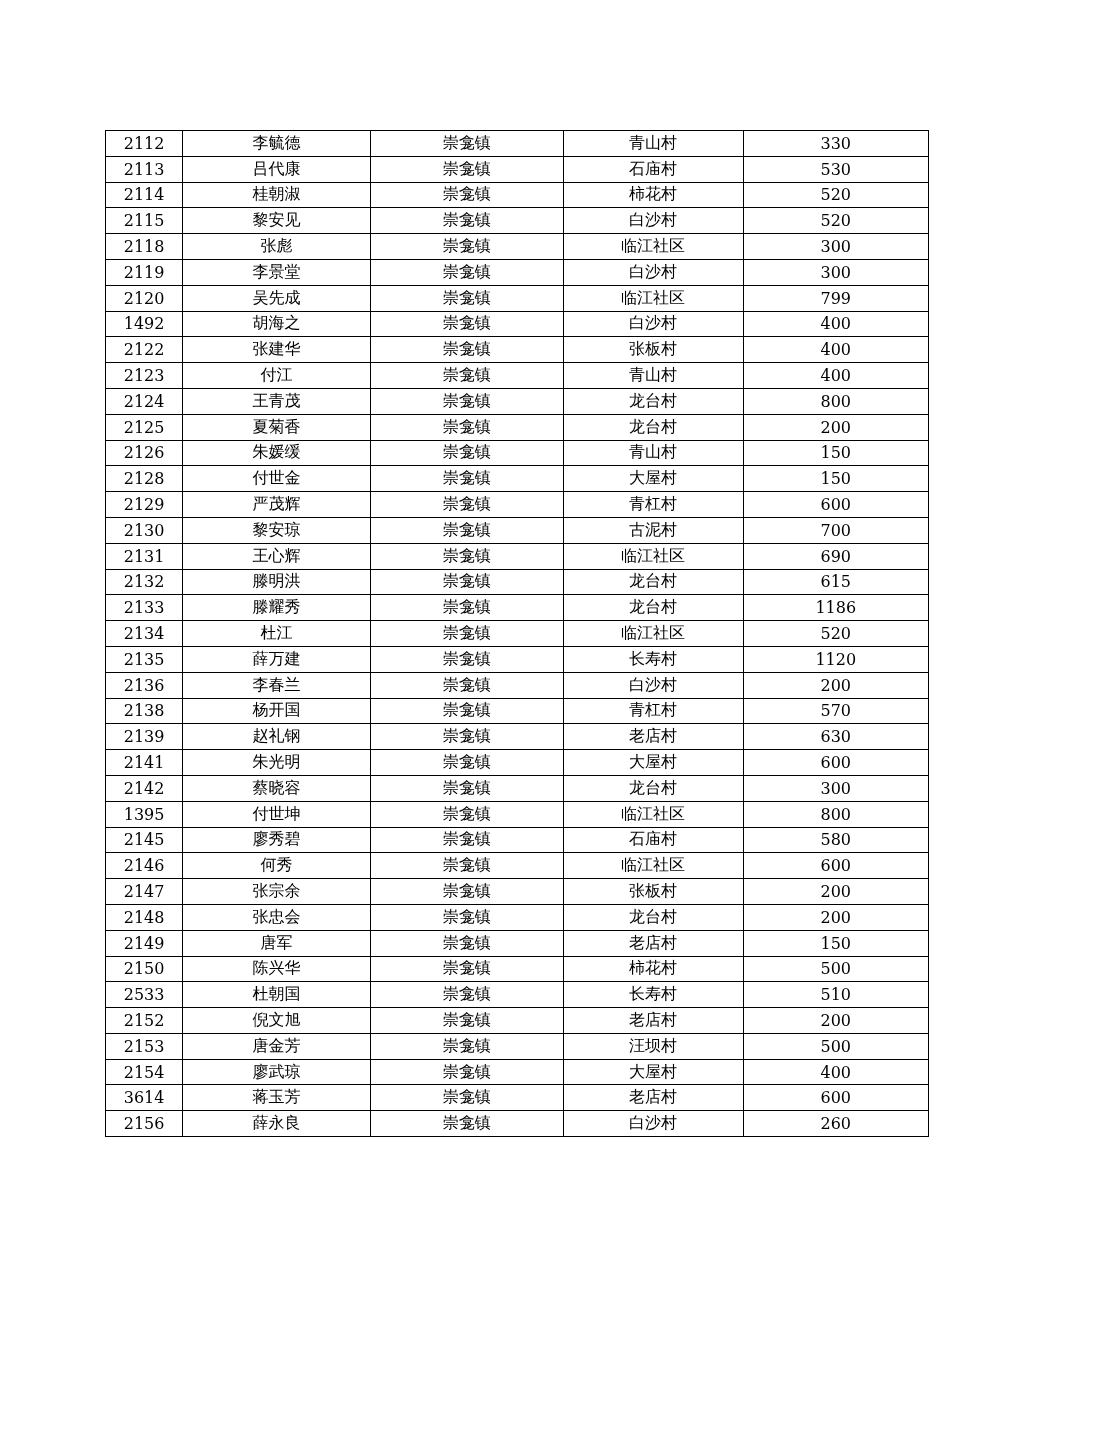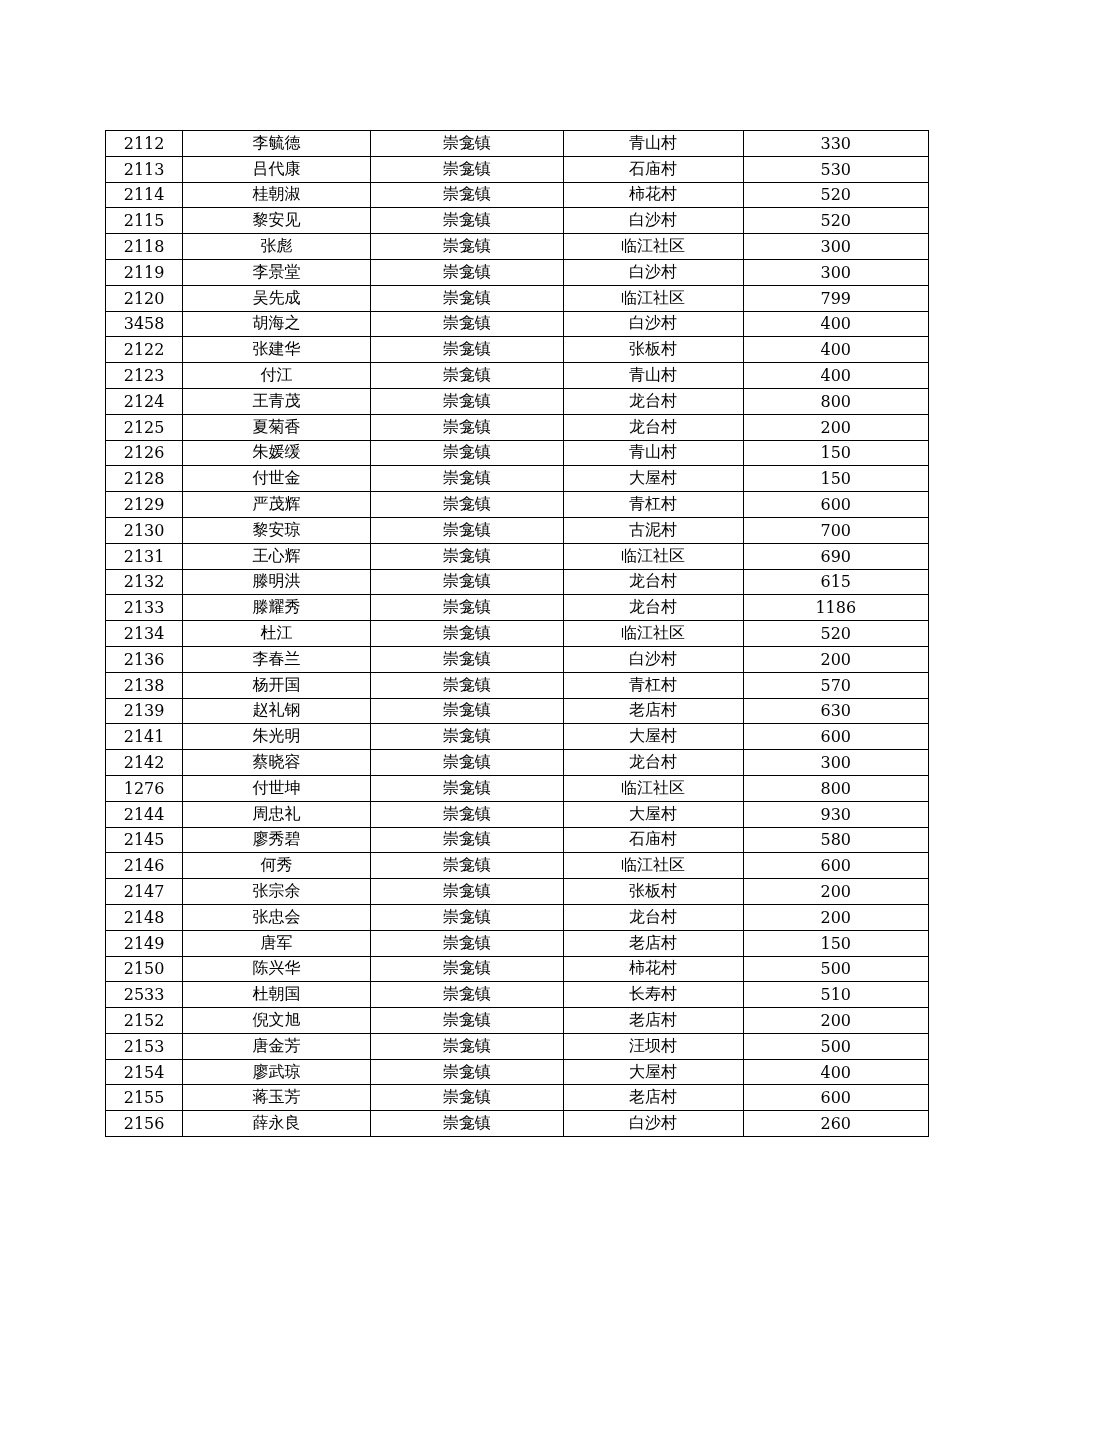--- a/index.html
+++ b/index.html
@@ -94,21 +94,21 @@
           <td>300</td>
         </tr>
         <tr>
           <td>2120</td>
           <td>吴先成</td>
           <td>崇龛镇</td>
           <td>临江社区</td>
           <td>799</td>
         </tr>
         <tr>
-          <td>3458</td>
+          <td>1492</td>
           <td>胡海之</td>
           <td>崇龛镇</td>
           <td>白沙村</td>
           <td>400</td>
         </tr>
         <tr>
           <td>2122</td>
           <td>张建华</td>
           <td>崇龛镇</td>
           <td>张板村</td>
@@ -185,20 +185,27 @@
           <td>1186</td>
         </tr>
         <tr>
           <td>2134</td>
           <td>杜江</td>
           <td>崇龛镇</td>
           <td>临江社区</td>
           <td>520</td>
         </tr>
         <tr>
+          <td>2135</td>
+          <td>薛万建</td>
+          <td>崇龛镇</td>
+          <td>长寿村</td>
+          <td>1120</td>
+        </tr>
+        <tr>
           <td>2136</td>
           <td>李春兰</td>
           <td>崇龛镇</td>
           <td>白沙村</td>
           <td>200</td>
         </tr>
         <tr>
           <td>2138</td>
           <td>杨开国</td>
           <td>崇龛镇</td>
@@ -220,32 +227,25 @@
           <td>600</td>
         </tr>
         <tr>
           <td>2142</td>
           <td>蔡晓容</td>
           <td>崇龛镇</td>
           <td>龙台村</td>
           <td>300</td>
         </tr>
         <tr>
-          <td>1276</td>
+          <td>1395</td>
           <td>付世坤</td>
           <td>崇龛镇</td>
           <td>临江社区</td>
           <td>800</td>
-        </tr>
-        <tr>
-          <td>2144</td>
-          <td>周忠礼</td>
-          <td>崇龛镇</td>
-          <td>大屋村</td>
-          <td>930</td>
         </tr>
         <tr>
           <td>2145</td>
           <td>廖秀碧</td>
           <td>崇龛镇</td>
           <td>石庙村</td>
           <td>580</td>
         </tr>
         <tr>
           <td>2146</td>
@@ -304,21 +304,21 @@
           <td>500</td>
         </tr>
         <tr>
           <td>2154</td>
           <td>廖武琼</td>
           <td>崇龛镇</td>
           <td>大屋村</td>
           <td>400</td>
         </tr>
         <tr>
-          <td>2155</td>
+          <td>3614</td>
           <td>蒋玉芳</td>
           <td>崇龛镇</td>
           <td>老店村</td>
           <td>600</td>
         </tr>
         <tr>
           <td>2156</td>
           <td>薛永良</td>
           <td>崇龛镇</td>
           <td>白沙村</td>

